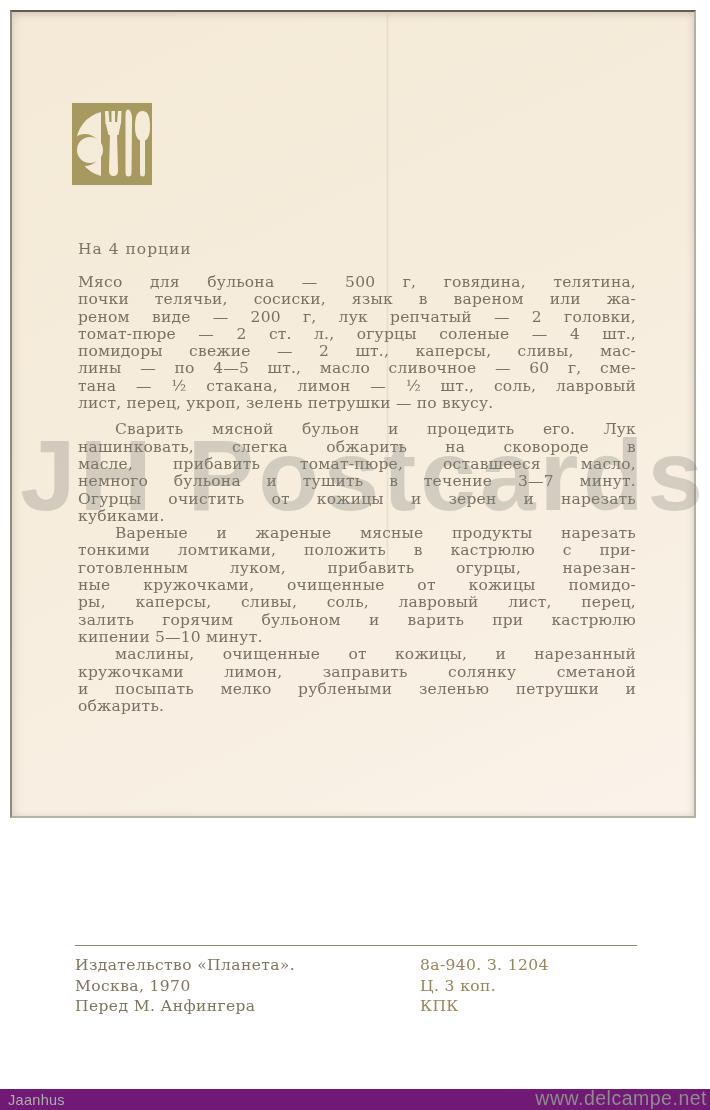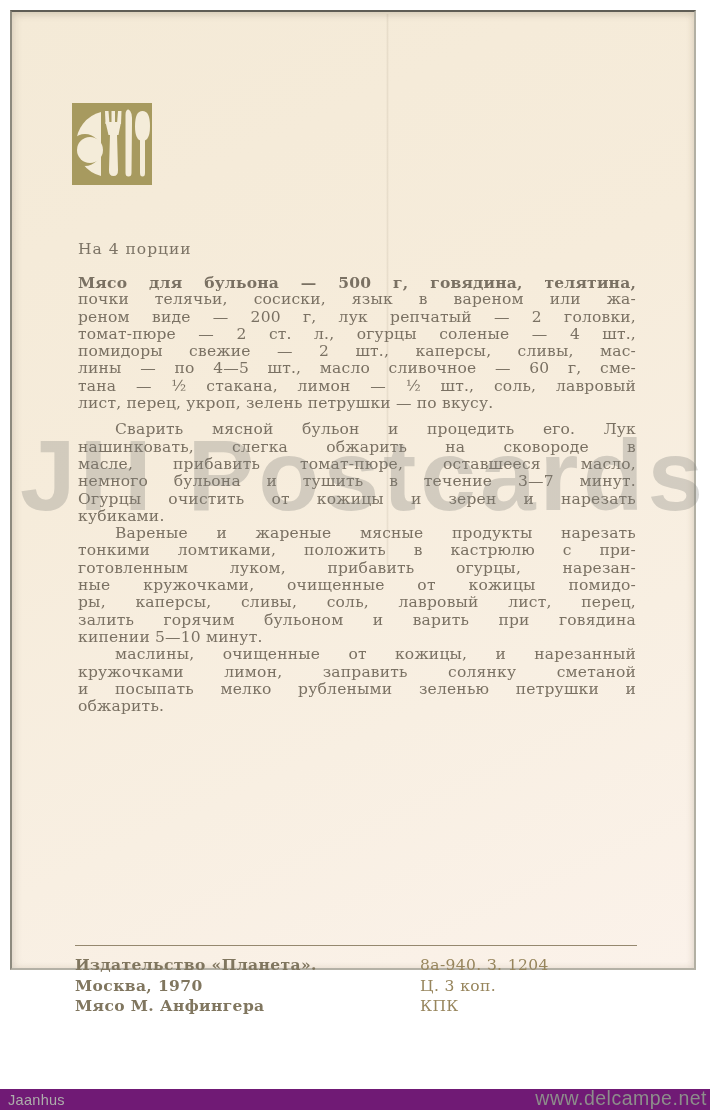--- a/index.html
+++ b/index.html
@@ -3,21 +3,21 @@
 <meta charset="utf-8">
 <style>
   html,body{margin:0;padding:0;}
   body{
     width:710px;height:1110px;position:relative;background:#ffffff;
     font-family:"DejaVu Serif","Liberation Serif",serif;
     overflow:hidden;
   }
   
   .card{
-    position:absolute;left:10px;top:10px;width:686px;height:960px;
+    position:absolute;left:10px;top:10px;width:686px;height:808px;
     box-sizing:border-box;
     background:linear-gradient(155deg,#f4ead7 0%,#f6ecdb 40%,#f8efe2 70%,#fbf2ea 100%);
     border:2px solid;
     border-color:#5f5d55 #b2afa3 #b4b1a6 #8d8a7e;
     box-shadow:inset 0 3px 7px rgba(90,78,55,.14), inset 4px 0 8px rgba(90,78,55,.06),
                inset -3px 0 6px rgba(90,78,55,.05);
   }
   .crease{
     position:absolute;left:374px;top:2px;width:3px;height:560px;
     background:linear-gradient(to right,rgba(110,95,70,0) 0%,rgba(110,95,70,.10) 50%,rgba(110,95,70,0) 100%);
@@ -31,29 +31,29 @@
   }
   .text-block{
     position:absolute;left:66px;top:262px;width:558px;
     font-size:15.5px;line-height:17.3px;letter-spacing:.2px;color:#7a7163;
   }
   .para{margin:0;}
   .para.ingredients{margin-bottom:9px;}
   .line{text-align:justify;text-align-last:justify;}
   .line.last{text-align-last:left;}
   .para .line:first-child{text-indent:37px;}
-  .para.no-indent .line:first-child{text-indent:0;font-weight:bold;}
+  .para.no-indent .line:first-child{text-indent:0;}
   
   .imprint{
     position:absolute;left:63px;top:933px;width:562px;
     border-top:1px solid #95886f;
     padding-top:9px;display:flex;
     font-size:15.5px;line-height:20.5px;letter-spacing:.4px;
   }
-  .imprint-left{width:345px;color:#80765f;font-weight:bold;}
+  .imprint-left{width:345px;color:#80765f;}
   .imprint-right{color:#97855c;}
   
   .wm{
     position:absolute;left:12px;top:425px;width:692px;
     font-family:"Liberation Sans","DejaVu Sans",sans-serif;
     font-weight:bold;font-size:100px;letter-spacing:4px;line-height:100px;
     color:#80807b;opacity:.30;white-space:nowrap;pointer-events:none;padding-left:8px;
   }
   .footer{
     position:absolute;left:0;top:1089px;width:710px;height:21px;background:#701a75;
@@ -111,36 +111,36 @@
         <div class="line">немного бульона и тушить в течение 3—7 минут.</div>
         <div class="line">Огурцы очистить от кожицы и зерен и нарезать</div>
         <div class="line last">кубиками.</div>
       </div>
       <div class="para">
         <div class="line">Вареные и жареные мясные продукты нарезать</div>
         <div class="line">тонкими ломтиками, положить в кастрюлю с при-</div>
         <div class="line">готовленным луком, прибавить огурцы, нарезан-</div>
         <div class="line">ные кружочками, очищенные от кожицы помидо-</div>
         <div class="line">ры, каперсы, сливы, соль, лавровый лист, перец,</div>
-        <div class="line">залить горячим бульоном и варить при говядина</div>
+        <div class="line">залить горячим бульоном и варить при кастрюлю</div>
         <div class="line last">кипении 5—10 минут.</div>
       </div>
       <div class="para">
         <div class="line">маслины, очищенные от кожицы, и нарезанный</div>
         <div class="line">кружочками лимон, заправить солянку сметаной</div>
         <div class="line">и посыпать мелко рублеными зеленью петрушки и</div>
         <div class="line last">обжарить.</div>
       </div>
     </div>
 
   <div class="imprint">
     <div class="imprint-left">
         <div>Издательство «Планета».</div>
         <div>Москва, 1970</div>
-        <div>Мясо М. Анфингера</div>
+        <div>Перед М. Анфингера</div>
       </div>
     <div class="imprint-right">
         <div>8а-940. З. 1204</div>
         <div>Ц. 3 коп.</div>
         <div>КПК</div>
       </div>
   </div>
 </div>
 
 <div class="wm">JH Postcards</div>

